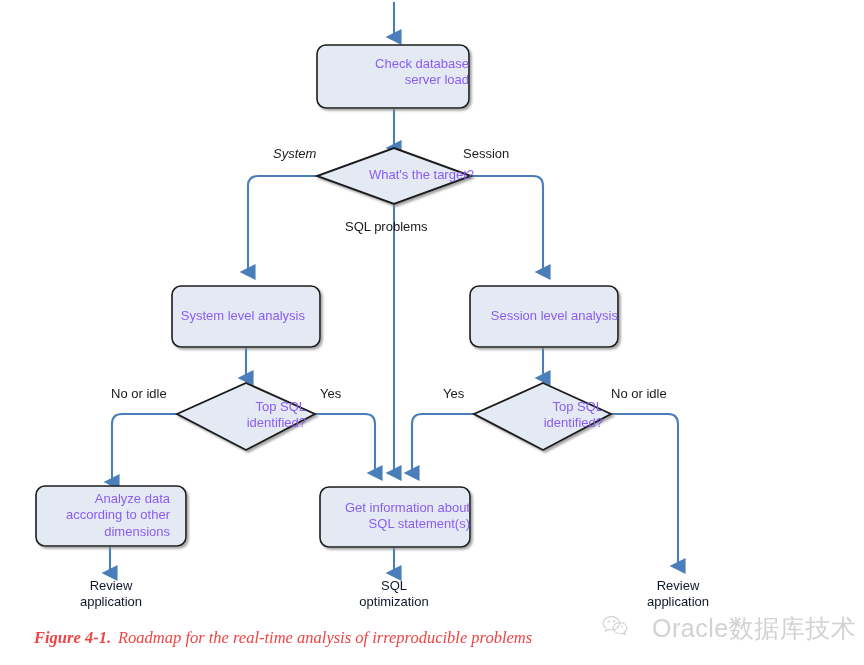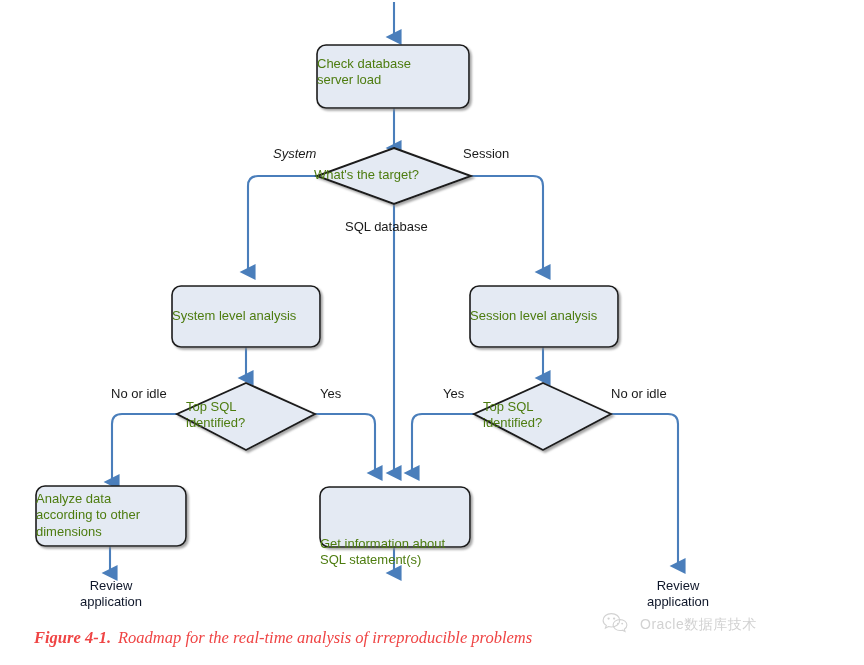--- a/index.html
+++ b/index.html
@@ -27,23 +27,23 @@
     position: absolute;
     left: 0;
     top: 0;
     width: 864px;
     height: 665px;
   }
 
   
   .node-text {
     position: absolute;
-    color: #4d7c0f;
-    font-family: "Liberation Sans", sans-serif;
-    text-align: left;
+    color: #8b5cf6;
+    font-family: "Liberation Sans", sans-serif;
+    text-align: right;
     line-height: 1.25;
     white-space: pre-line;
     pointer-events: none;
   }
   .box-text { font-size: 13px; }
   .diamond-text { font-size: 13px; }
   .edge-label {
     position: absolute;
     font-size: 13px;
     color: #1a1a1a;
@@ -79,23 +79,23 @@
     margin-left: 7px;
   }
 
   
   #watermark {
     position: absolute;
     left: 602px;
     top: 612px;
     display: flex;
     align-items: center;
-    gap: 12px;
+    gap: 24px;
     color: #d2d2d2;
-    font-size: 14px;
+    font-size: 25px;
     font-family: "Liberation Sans", sans-serif;
     letter-spacing: 0.5px;
     user-select: none;
   }
   #watermark .wm-logo { display: block; }
 </style>
 </head>
 <body>
 
 <div id="diagram-canvas">
@@ -171,35 +171,37 @@
   <div class="node-text diamond-text" style="left:186px; top:399px; width:120px;">Top SQL
 identified?</div>
 
   <div class="node-text diamond-text" style="left:483px; top:399px; width:120px;">Top SQL
 identified?</div>
 
   <div class="node-text box-text" style="left:36px; top:491px; width:134px;">Analyze data
 according to other
 dimensions</div>
 
-  <div class="node-text box-text" style="left:320px; top:500px; width:150px;margin-top:36px;">Get information about
+  <div class="node-text box-text" style="left:320px; top:500px; width:150px;">Get information about
 SQL statement(s)</div>
 
   <div class="terminal-text" style="left:50px; top:578px; width:122px;">Review
 application</div>
 
+  <div class="terminal-text" style="left:333px; top:578px; width:122px;">SQL
+optimization</div>
 
   <div class="terminal-text" style="left:617px; top:578px; width:122px;">Review
 application</div>
 
   <div class="edge-label" style="left:273px; top:146px;font-style:italic;">System</div>
 
   <div class="edge-label" style="left:463px; top:146px;">Session</div>
 
-  <div class="edge-label" style="left:345px; top:219px;">SQL database</div>
+  <div class="edge-label" style="left:345px; top:219px;">SQL problems</div>
 
   <div class="edge-label" style="left:111px; top:386px;">No or idle</div>
 
   <div class="edge-label" style="left:320px; top:386px;">Yes</div>
 
   <div class="edge-label" style="left:443px; top:386px;">Yes</div>
 
   <div class="edge-label" style="left:611px; top:386px;">No or idle</div>
 
 </div>

